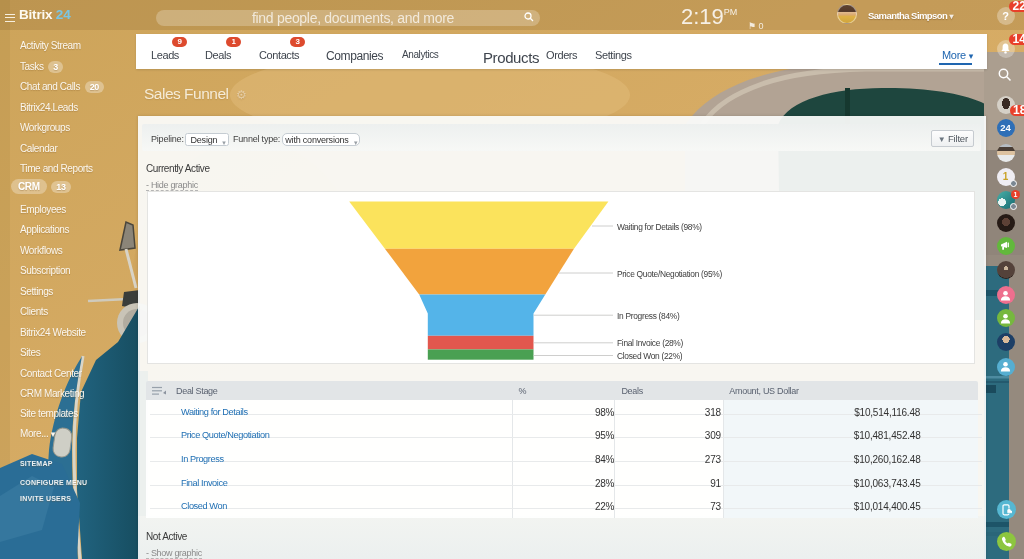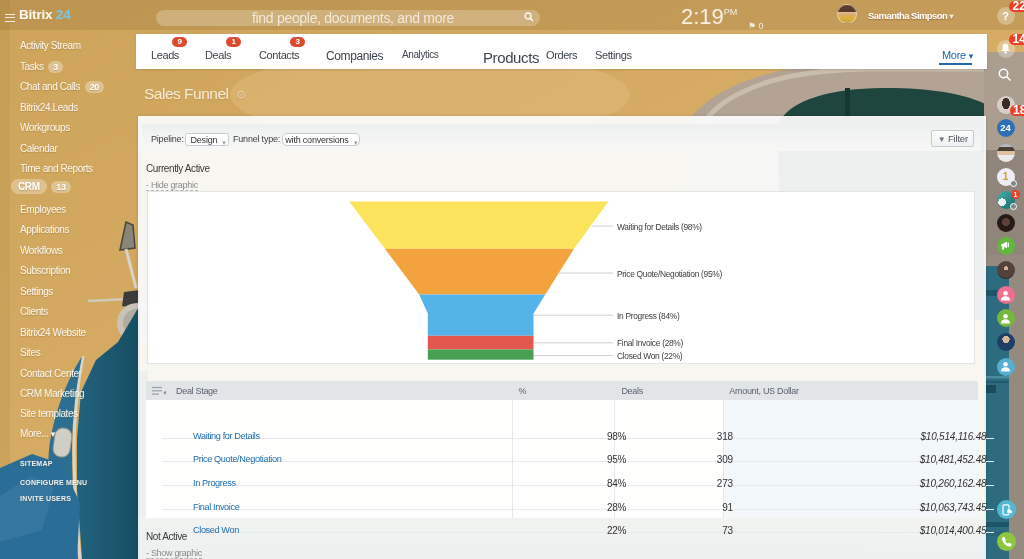--- a/index.html
+++ b/index.html
@@ -1,26 +1,26 @@
 <!DOCTYPE html>
 <html><head>
 <meta charset="utf-8">
 <style>
   * { margin:0; padding:0; box-sizing:border-box; }
   html,body { width:1024px; height:559px; overflow:hidden; }
   body { font-family:"Liberation Sans", sans-serif; position:relative; background:#cfa55c; }
   .abs { position:absolute; }
   .sbadge { background:rgba(255,255,255,0.32); border-radius:8px; padding:1px 5px; font-size:9px; font-weight:bold; color:#fff; }
   .nbadge { position:absolute; top:-12px; background:#dd4a2e; border-radius:7px; padding:0.5px 5.5px; font-size:8px; font-weight:bold; color:#fff; }
-  .row { position:absolute; left:16px; width:831.8px; height:15px; border-bottom:1px solid #e8eaeb; font-size:10px; letter-spacing:-0.2px;margin-top:24px; }
+  .row { position:absolute; left:4px; width:831.8px; height:15px; border-bottom:1px solid #e8eaeb; font-size:10px; letter-spacing:-0.2px; }
   .row span { position:absolute; top:7px; }
   .lnk { color:#2170b4; font-size:9.2px; letter-spacing:-0.4px; }
   .pct { left:380px; width:84.3px; text-align:right; color:#333; }
   .dl { left:490px; width:80.9px; text-align:right; color:#333; }
-  .am { left:650px; width:174.4px; text-align:right; color:#333;font-style:italic; }
+  .am { left:650px; width:174.4px; text-align:center; color:#333; }
   .ric { position:absolute; left:996.5px; width:18px; height:18px; border-radius:50%; text-align:center; }
   .rbadge { position:absolute; background:#e8402a; border-radius:7px; height:11px; padding:0 3.5px; color:#fff; font-size:12px; font-weight:bold; line-height:11px; text-align:center; z-index:5; }
   .rdot { position:absolute; width:9px; height:9px; background:#e8402a; border-radius:50%; color:#fff; font-size:7px; font-weight:bold; line-height:9px; text-align:center; z-index:5; }
   .lock { position:absolute; right:-2px; bottom:-1px; width:7px; height:7px; border-radius:50%; background:#7a8792; border:1px solid #fff; }
 </style>
 </head>
 <body>
 
 <svg class="abs" style="left:0;top:0" width="1024" height="559" viewBox="0 0 1024 559">
   <defs>

